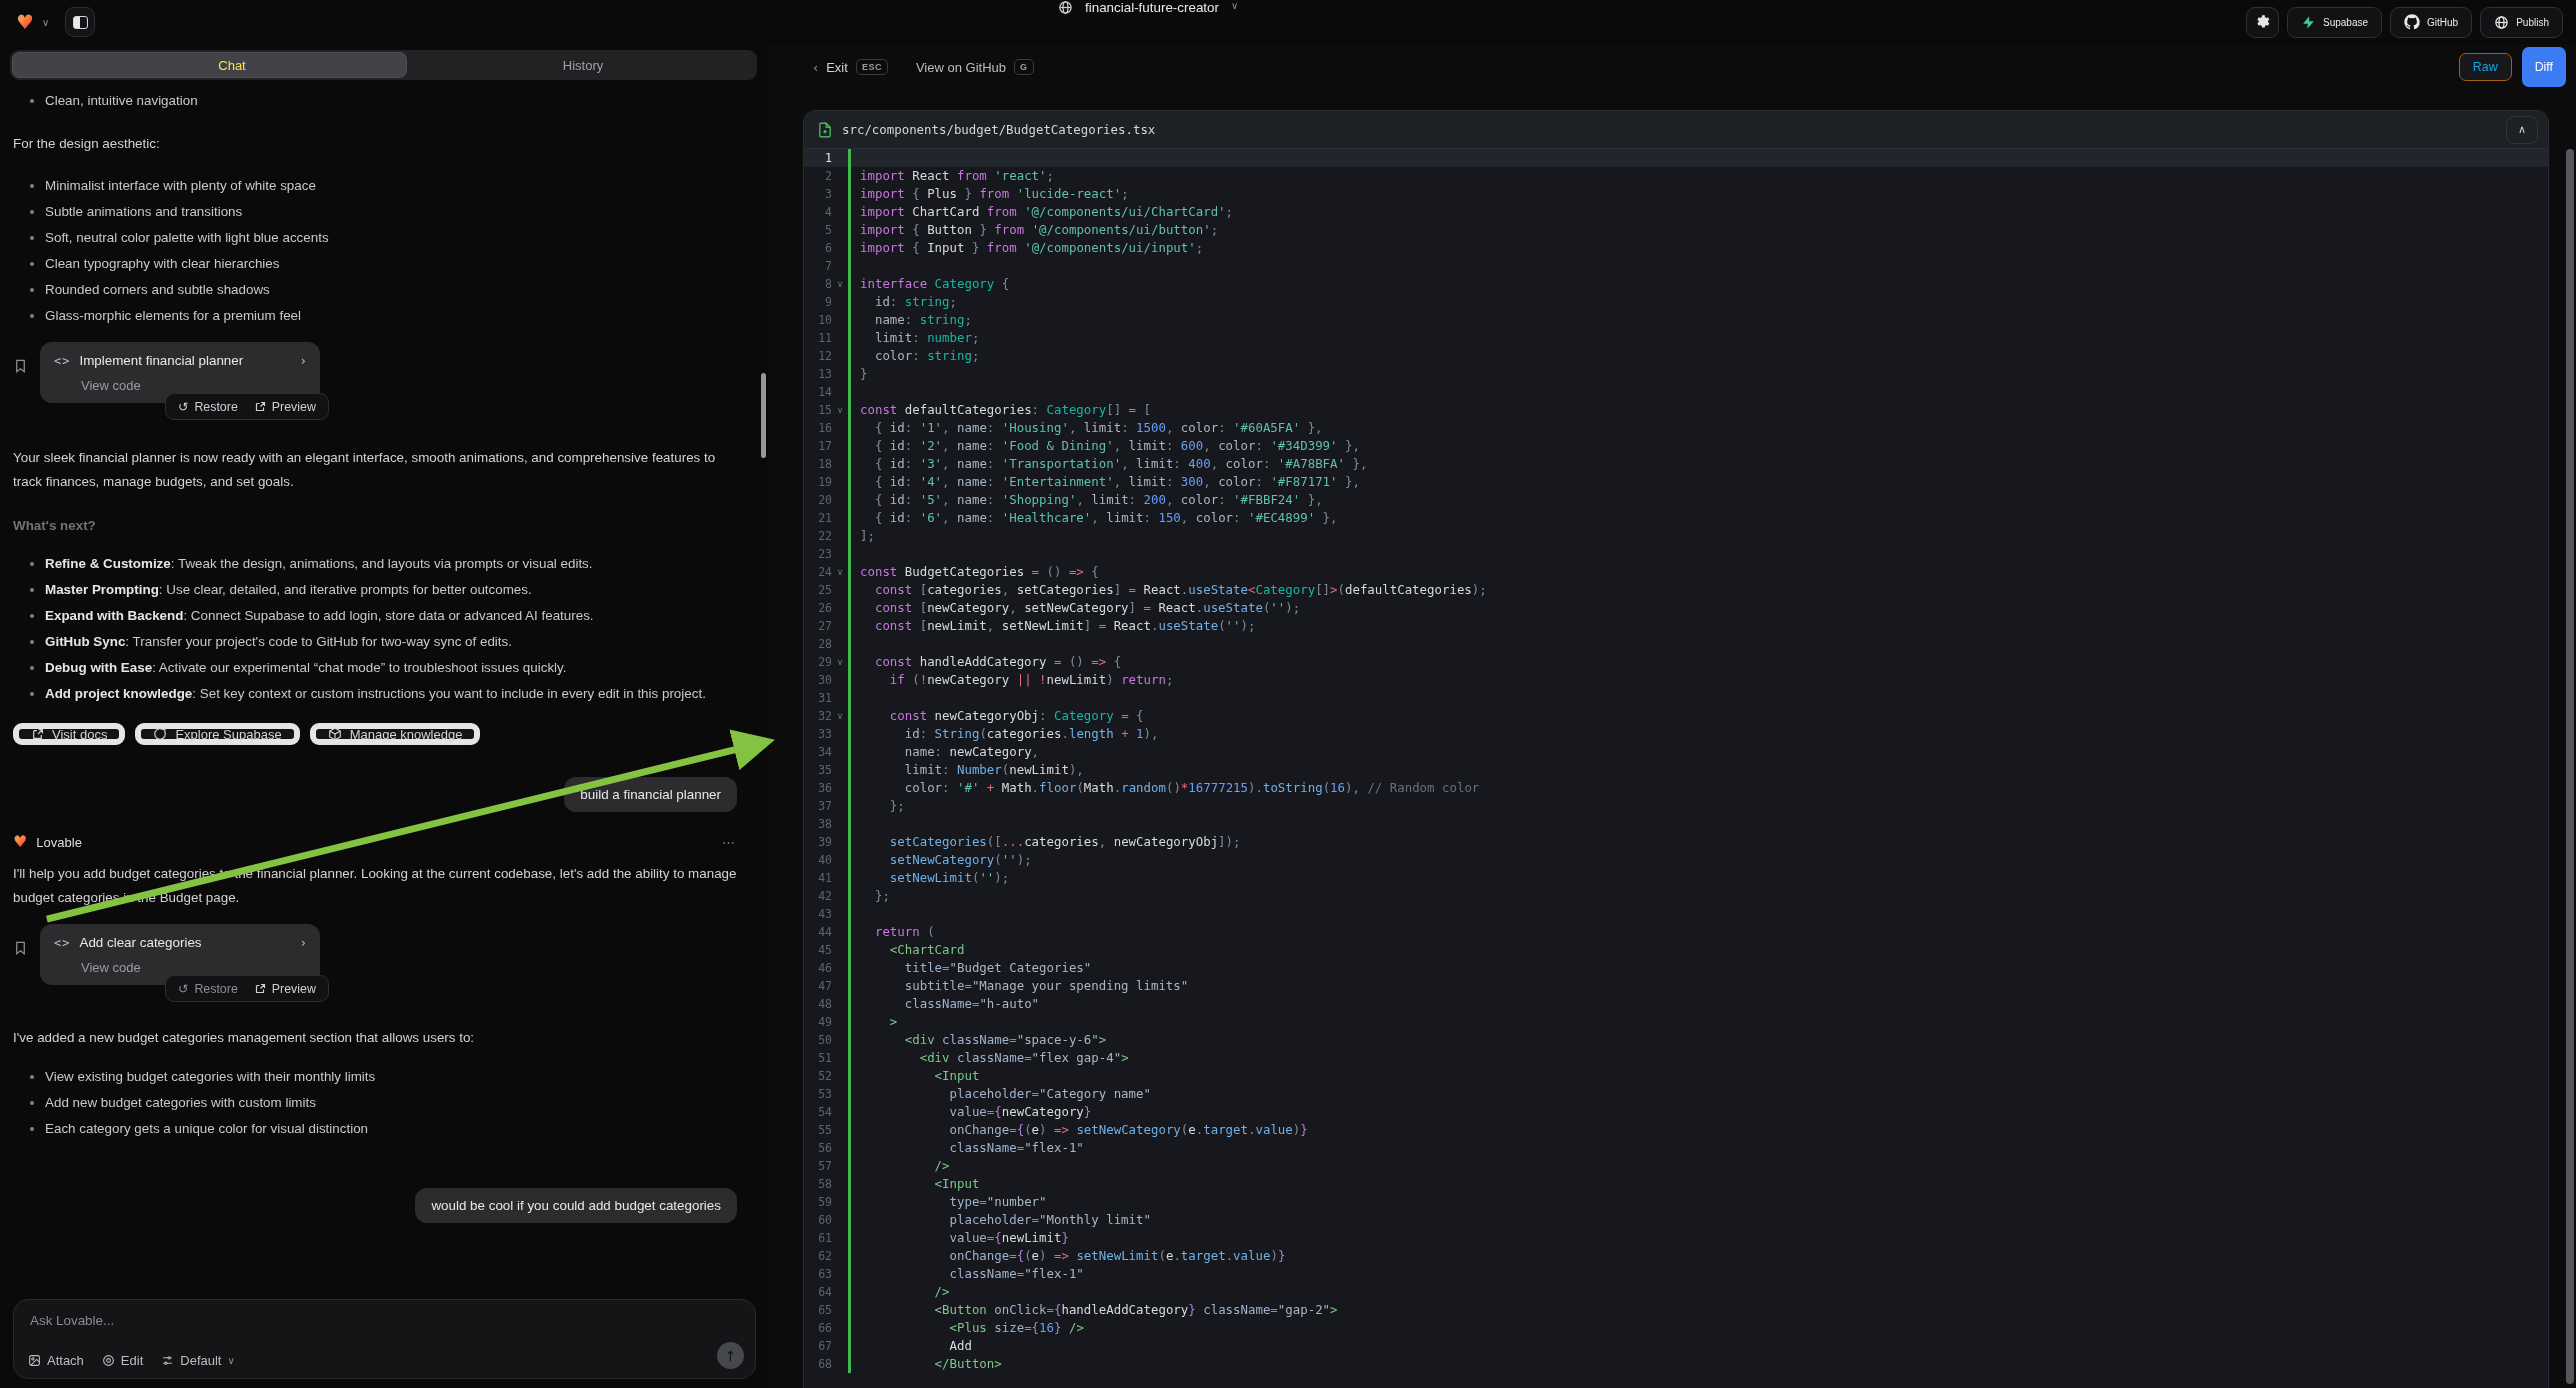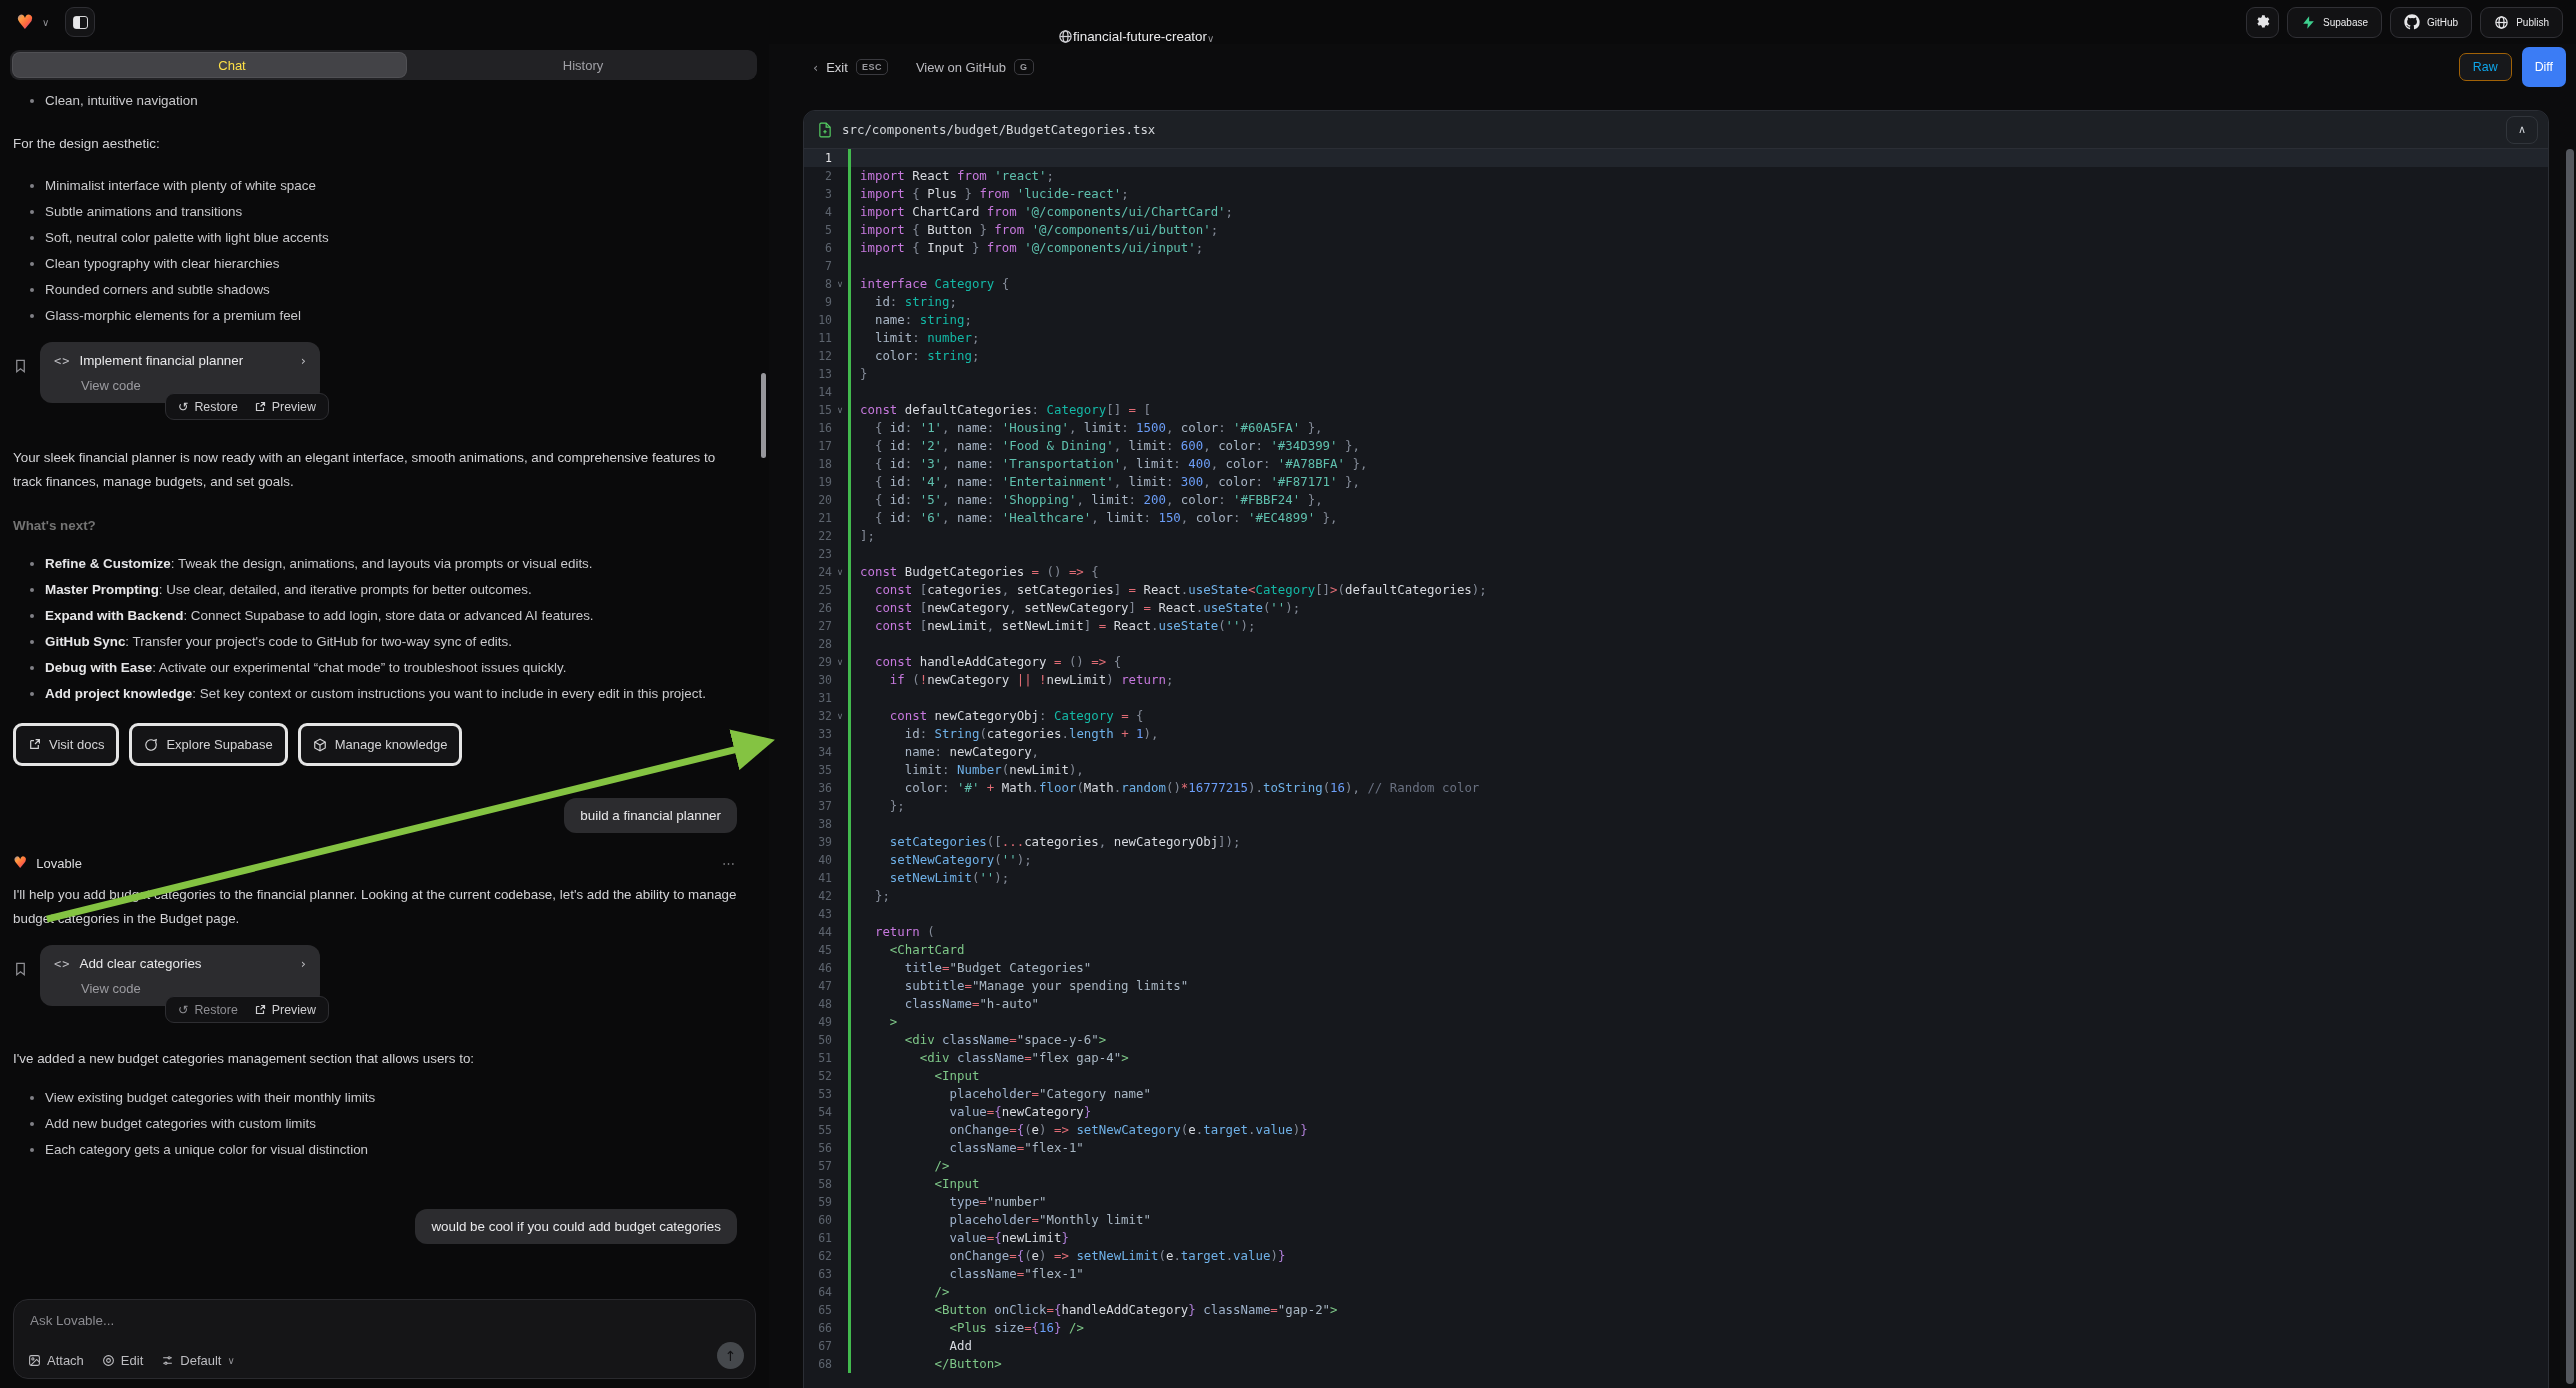--- a/index.html
+++ b/index.html
@@ -12,21 +12,21 @@
     display:flex; align-items:center; }
   .tb-left { display:flex; align-items:center; gap:8px; padding-left:16px; }
   .heart { font-size:20px; line-height:1;
     background:linear-gradient(135deg,#5b8def 0%,#ff9c41 30%,#ff6a3d 55%,#e0447c 78%,#9b4dff 100%);
     -webkit-background-clip:text; background-clip:text; color:transparent; }
   .chev { color:#8f8f94; font-size:10px; }
   .sq-btn { width:30px; height:30px; border:1px solid #2e2e33; border-radius:9px; background:#141416;
     display:flex; align-items:center; justify-content:center; margin-left:8px; }
   .panel-ic { width:15px; height:13px; border:1.6px solid #d6d6d8; border-radius:3px; position:relative; }
   .panel-ic::before { content:""; position:absolute; left:0; top:0; bottom:0; width:6px; background:#e8e8ea; }
-  .tb-center { position:absolute; left:1058px; top:0; height:44px; display:flex; align-items:flex-end; gap:0; }
+  .tb-center { position:absolute; left:1058px; top:0; height:44px; display:flex; align-items:flex-start; gap:12px; }
   .tb-center .name { font-size:13.4px; color:#ececee; }
   .tb-right { position:absolute; right:13px; top:0; height:44px; display:flex; align-items:center; gap:8px; }
   .tb-btn { height:31px; display:flex; align-items:center; gap:7px; padding:0 13px;
     border:1px solid #303035; border-radius:9px; background:#121214; font-size:10px; color:#ececee; }
   .tb-icbtn { width:33px; height:31px; padding:0; justify-content:center; }
   svg.sic { display:block; }
 
   
   #chatpanel { position:absolute; left:0; top:44px; width:769px; bottom:0; background:#0a0a0b; }
   #tabrow { position:absolute; left:10px; right:12px; top:6px; height:30px; background:#222225;
@@ -54,22 +54,22 @@
   .vercard .t { font-size:13.4px; color:#e8e8ea; flex:1; }
   .vercard .chevr { color:#bcbcc0; font-size:13px; }
   .vercard .sub { margin:10px 0 0 27px; font-size:13px; color:#9b9ba0; }
   .rp-bar { position:relative; margin:-10px 0 0 125px; width:fit-content; display:flex; align-items:center;
     gap:16px; background:#121214; border:1px solid #2e2e32; border-radius:9px; padding:5px 12px;
     font-size:12.4px; color:#cfcfd2; }
   .rp-bar .it { display:flex; align-items:center; gap:6px; }
   .rp-bar .dim { color:#8e8e93; }
 
   .chipline { display:flex; gap:10px; }
-  .chip { height:43px; display:flex; align-items:center; gap:8px; padding:0 12px; background:#141416;
-    border:3px solid #e5e5e5; border-radius:9px; font-size:13px; color:#d4d4d6; }
+  .chip { height:22px; display:flex; align-items:center; gap:8px; padding:0 12px; background:#141416;
+    border:6px solid #e5e5e5; border-radius:9px; font-size:13px; color:#d4d4d6; }
 
   .bubble { background:#2c2c2f; border-radius:12px; padding:10px 16px; font-size:13.4px; color:#e8e8ea;
     width:fit-content; margin-left:auto; }
   .lovrow { display:flex; align-items:center; gap:9px; }
   .lovrow .nm { font-size:13px; color:#dcdcde; flex:1; }
   .dots { color:#8f8f94; letter-spacing:2px; font-size:13px; }
 
   #inputbox { position:absolute; left:13px; right:13px; bottom:9px; height:80px; background:#151517;
     border:1px solid #2a2a2e; border-radius:15px; padding:13px 14px 10px 16px; }
   #inputbox .ph { font-size:13.4px; color:#8b8b90; }

